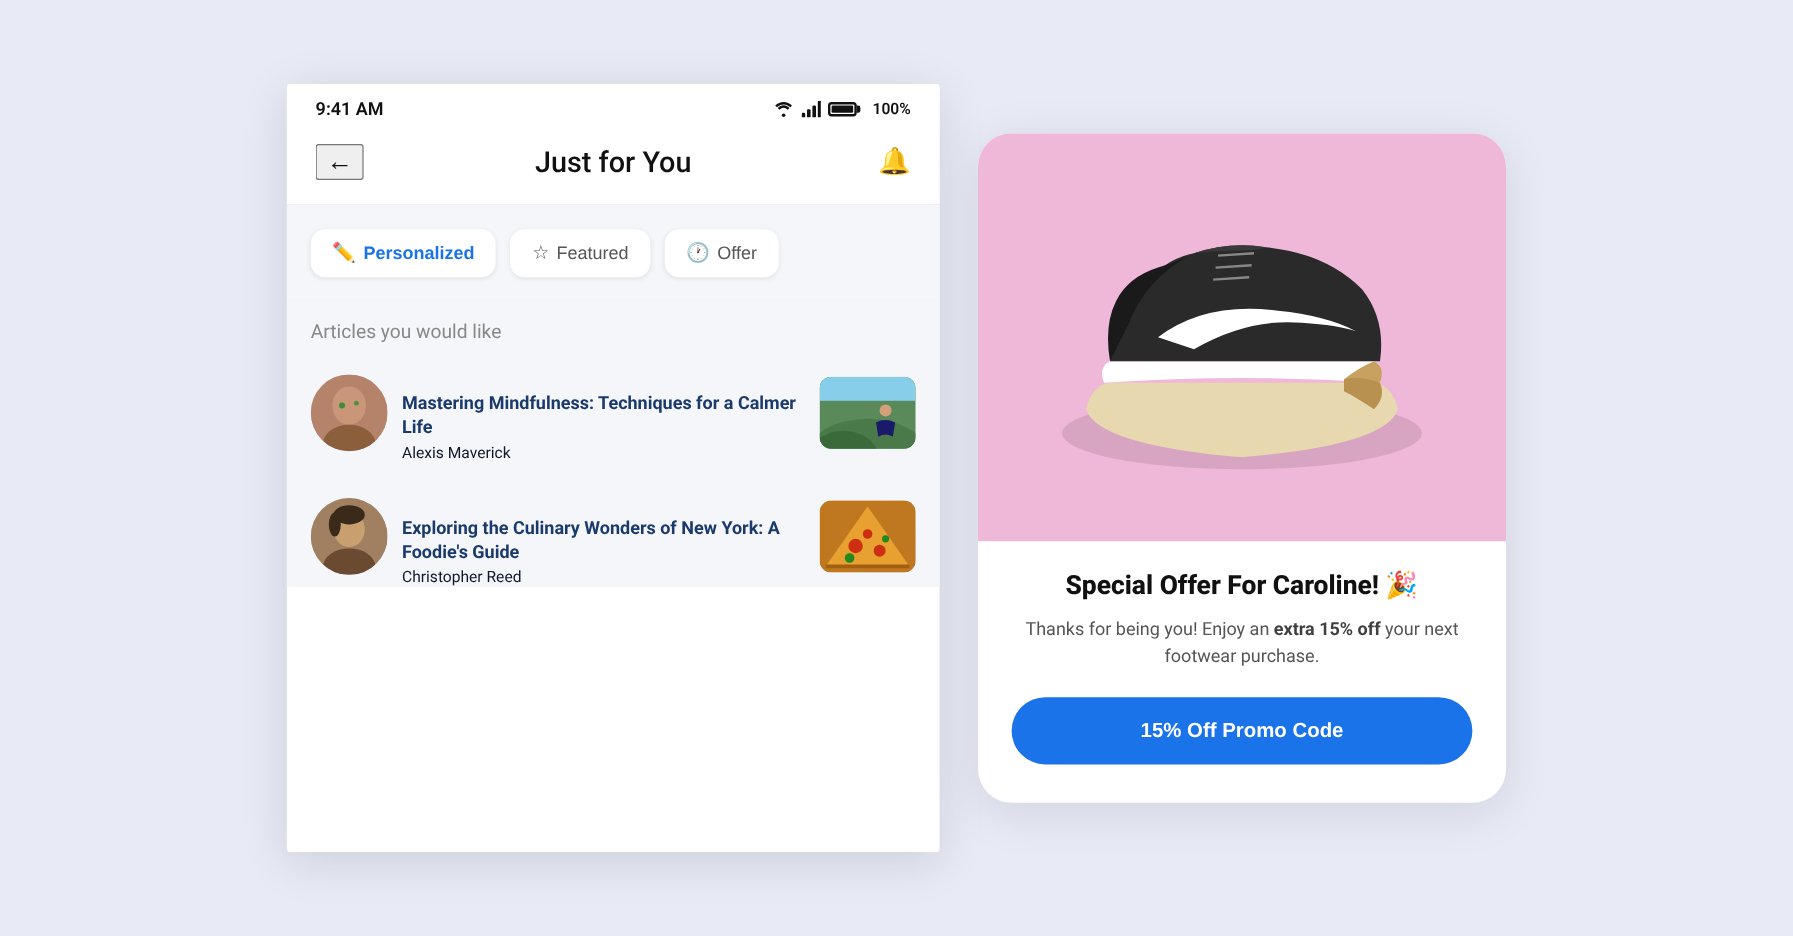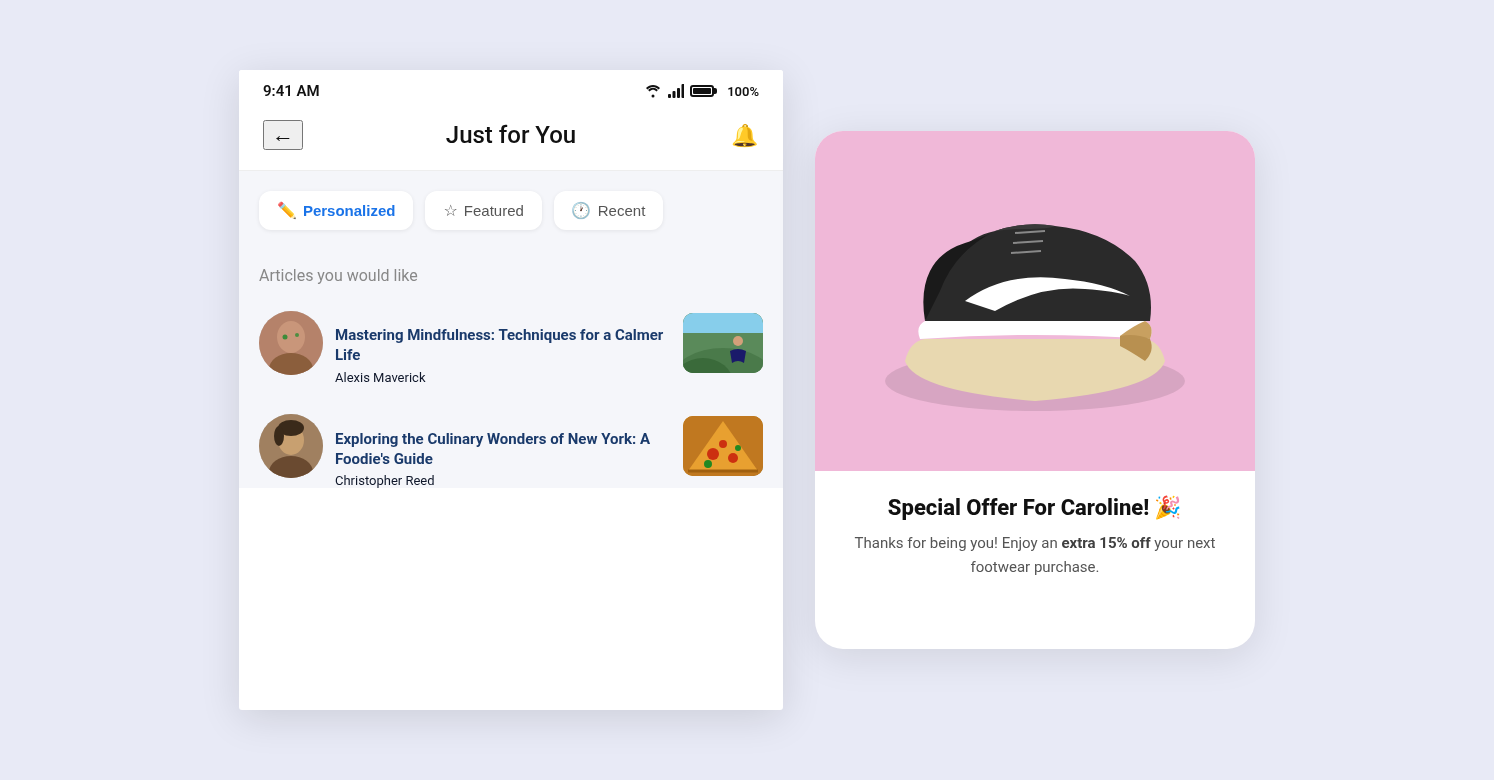--- a/index.html
+++ b/index.html
@@ -251,21 +251,21 @@
     .offer-image-area {
       background: #f0b8d8;
       height: 340px;
       display: flex;
       align-items: center;
       justify-content: center;
       position: relative;
     }
 
     .offer-content {
-      padding: 24px 28px 48px;
+      padding: 24px 28px 32px;
     }
 
     .offer-title {
       font-size: 22px;
       font-weight: 800;
       color: #111;
       margin-bottom: 12px;
     }
 
     .offer-desc {
@@ -343,21 +343,21 @@
       <button class="tab active">
         <span class="tab-icon">✏️</span>
         <span>Personalized</span>
       </button>
       <button class="tab">
         <span class="tab-icon">☆</span>
         <span>Featured</span>
       </button>
       <button class="tab">
         <span class="tab-icon">🕐</span>
-        <span>Recent</span>
+        <span>Offer</span>
       </button>
     </div>
 
     <div class="articles-section">
       <div class="section-label">Articles you would like</div>
 
       <div class="article-item">
         <div class="avatar">
           <svg width="64" height="64" viewBox="0 0 64 64" xmlns="http://www.w3.org/2000/svg">
             <rect width="64" height="64" fill="#b5826a"></rect>
@@ -449,16 +449,17 @@
         <path d="M255 175 Q270 175 285 178 Q290 165 280 160 Q268 165 255 175Z" fill="#c8a060"></path>
         <path d="M255 175 Q270 172 285 178 Q290 190 280 200 Q265 190 255 185Z" fill="#b89050"></path>
       </svg>
     </div>
 
     <div class="offer-content">
       <div class="offer-title" style="text-align:center;">Special Offer For Caroline! 🎉</div>
       <div class="offer-desc">
         Thanks for being you! Enjoy an <strong>extra 15% off</strong> your next footwear purchase.
       </div>
+      <button class="promo-btn">15% Off Promo Code</button>
     </div>
   </div>
 
 </div>
 
 </body></html>

